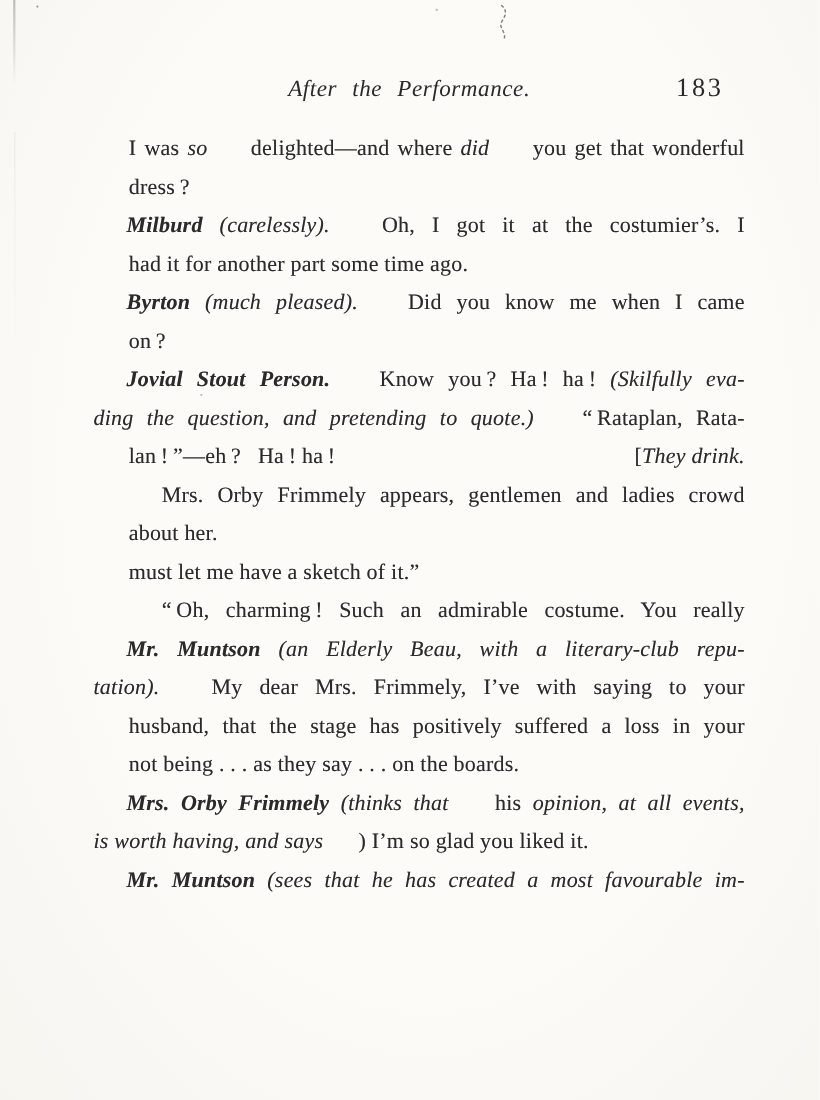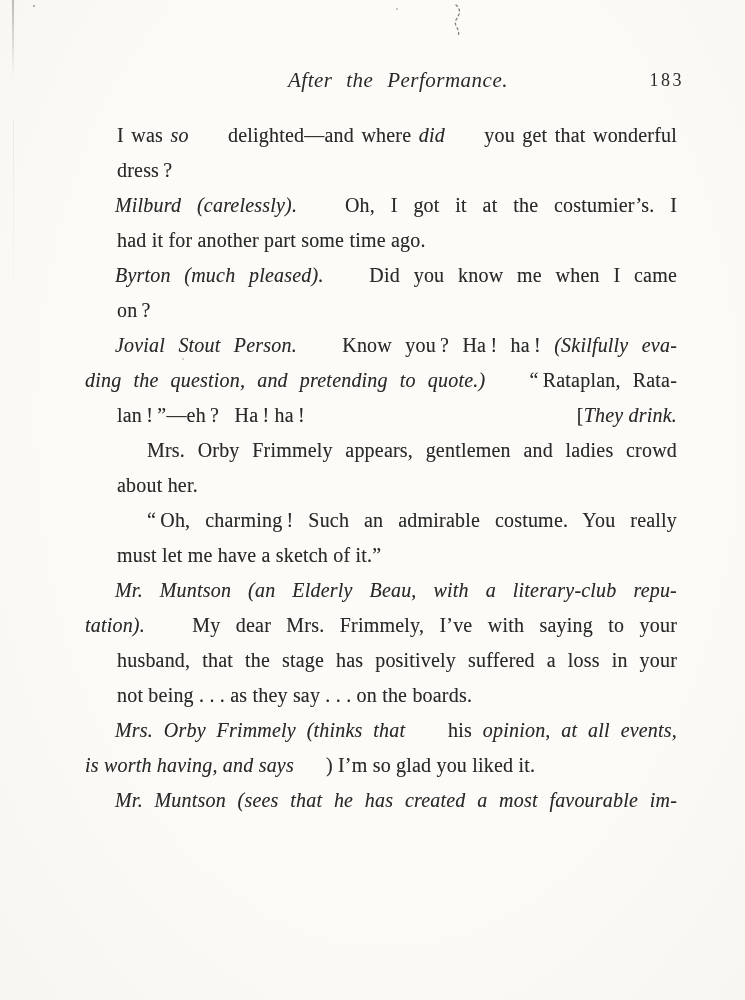--- a/index.html
+++ b/index.html
@@ -8,49 +8,49 @@
     background:#fbfaf6;
     font-family:"Liberation Serif","DejaVu Serif",serif;
     color:#2a2a28;
   }
   .paper{
     position:absolute;inset:0;
     background:radial-gradient(ellipse at 52% 42%, #fcfbf8 55%, #f6f5f0 100%);
     pointer-events:none;
   }
   .header{
-    position:absolute;left:102px;top:64px;width:592px;height:32px;
+    position:absolute;left:76px;top:64px;width:592px;height:32px;
   }
   .running-title{
     display:block;text-align:center;font-style:italic;
     font-size:21px;line-height:32px;word-spacing:8px;letter-spacing:.5px;
   }
   .page-number{
     position:absolute;right:10px;top:4px;
-    font-size:18px;letter-spacing:2.5px;line-height:24px;
+    font-size:24px;letter-spacing:2.5px;line-height:24px;
   }
   #text-block{
     position:absolute;left:85px;top:118px;width:592px;
   }
   .paragraph{margin:0;}
   .line{
     font-size:20px;line-height:35px;letter-spacing:.2px;
     text-align:left;
     text-shadow:0 0 .6px rgba(42,42,40,.38);
   }
   .line.just{
     text-align:justify;
     text-align-last:justify;
     -moz-text-align-last:justify;
     text-justify:inter-word;
   }
   .line.indent{padding-left:30px;}
   .ro{font-style:normal;margin-left:32px;}
   .it{font-style:italic;text-align:right;}
-  .bi{font-style:italic;font-weight:400;}
+  .bi{font-style:italic;font-weight:700;}
   .stage-exit{float:right;}
   
   .binding-edge{
     position:absolute;left:12px;top:0;width:2px;height:78px;
     background:linear-gradient(#8a8a88, rgba(138,138,136,0));
     opacity:.55;pointer-events:none;
   }
   .binding-edge-lower{
     position:absolute;left:13px;top:120px;width:1px;height:210px;
     background:linear-gradient(rgba(120,120,118,.8), rgba(120,120,118,0));
@@ -97,22 +97,22 @@
     <div class="paragraph">
       <div class="line just indent"><span class="bi">Jovial Stout Person.</span><span class="ro"> Know you ? Ha ! ha ! </span><span class="it">(Skilfully eva-</span></div>
       <div class="line just"><span class="it">ding the question, and pretending to quote.)</span><span class="ro"> “ Rataplan, Rata-</span></div>
       <div class="line"><span class="stage-exit"><span class="ro">[</span><span class="it">They drink.</span></span><span class="ro">lan ! ”—eh ?  Ha ! ha !</span></div>
     </div>
     <div class="paragraph">
       <div class="line just indent"><span class="ro">Mrs. Orby Frimmely appears, gentlemen and ladies crowd</span></div>
       <div class="line"><span class="ro">about her.</span></div>
     </div>
     <div class="paragraph">
+      <div class="line"><span class="ro">must let me have a sketch of it.”</span></div>
       <div class="line just indent"><span class="ro">“ Oh, charming ! Such an admirable costume. You really</span></div>
-      <div class="line"><span class="ro">must let me have a sketch of it.”</span></div>
     </div>
     <div class="paragraph">
       <div class="line just indent"><span class="bi">Mr. Muntson</span><span class="it"> (an Elderly Beau, with a literary-club repu-</span></div>
       <div class="line just"><span class="it">tation).</span><span class="ro"> My dear Mrs. Frimmely, I’ve with saying to your</span></div>
       <div class="line just"><span class="ro">husband, that the stage has positively suffered a loss in your</span></div>
       <div class="line"><span class="ro">not being . . . as they say . . . on the boards.</span></div>
     </div>
     <div class="paragraph">
       <div class="line just indent"><span class="bi">Mrs. Orby Frimmely</span><span class="it"> (thinks that </span><span class="ro">his</span><span class="it"> opinion, at all events,</span></div>
       <div class="line"><span class="it">is worth having, and says</span><span class="ro">) I’m so glad you liked it.</span></div>

